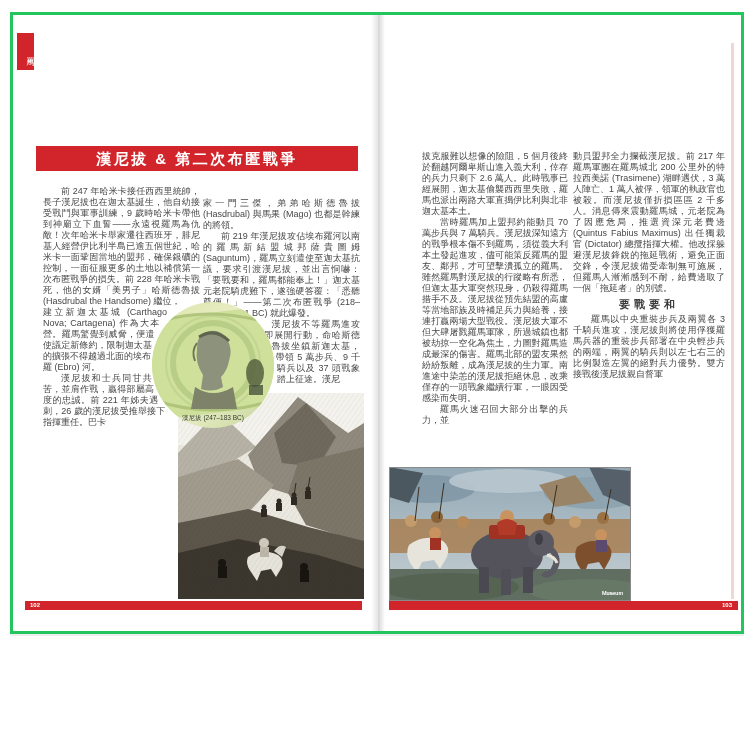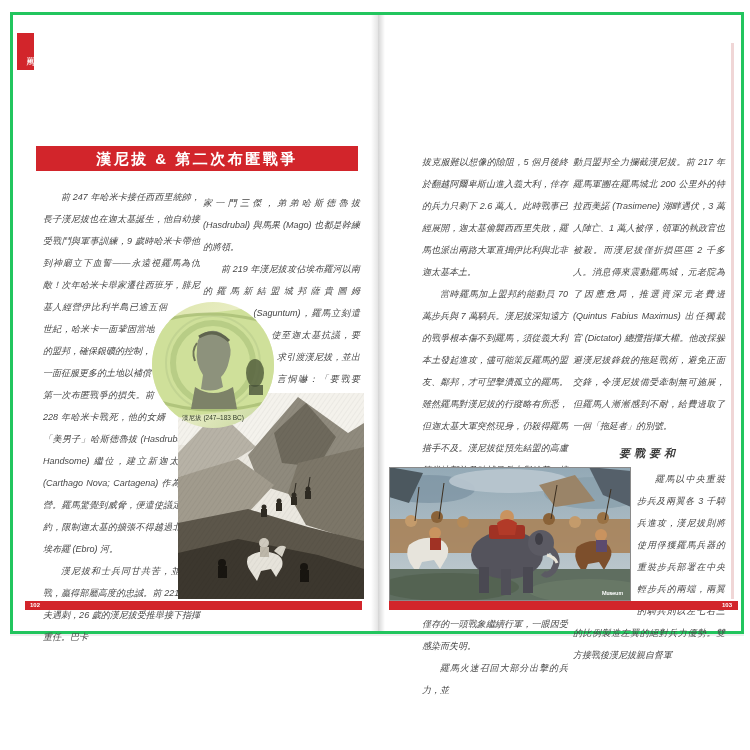--- a/index.html
+++ b/index.html
@@ -10,31 +10,31 @@
   .gutter{position:absolute;left:358px;top:0;width:14px;height:616px;
           background:linear-gradient(90deg,rgba(0,0,0,0) 0%,rgba(0,0,0,.10) 48%,rgba(0,0,0,.16) 52%,rgba(0,0,0,0) 100%);}
   .fore-edge{position:absolute;left:718px;top:28px;width:3px;height:556px;background:#f0d6d6;}
 
   .chapter-tab{position:absolute;left:4px;top:18px;width:17px;height:37px;background:#d2252b;
         color:#fff;font-size:7.5px;text-align:center;line-height:1.15;padding-top:3px;box-sizing:border-box;
         writing-mode:vertical-rl;letter-spacing:2px;}
   .title-banner{position:absolute;left:23px;top:131px;width:322px;height:25px;background:#d2252b;
         color:#fff;font-weight:bold;font-size:15px;letter-spacing:2.5px;text-align:center;line-height:25px;}
 
-  .col{position:absolute;font-size:9px;line-height:22px;color:#474747;
-       text-align:justify;text-justify:inter-character;font-style:italic;}
+  .col{position:absolute;font-size:9px;line-height:11px;color:#474747;
+       text-align:justify;text-justify:inter-character;}
   .col p{margin:0;text-indent:2em;}
   .col p.noindent{text-indent:0;}
   .fr0{float:right;width:0;}
   .fl0{float:left;width:0;}
   .fr1{float:right;clear:right;}
   .fl1{float:left;clear:left;}
 
   .col-l1{left:30px;top:171px;width:157px;}
-  .col-l2{left:190px;top:177px;width:157px;}
+  .col-l2{left:190px;top:183px;width:157px;}
   .col-r1{left:409px;top:136px;width:146px;}
   .col-r2{left:560px;top:136px;width:152px;}
   .sec-heading{margin:5px 0 4px 0;text-align:center;font-size:11px;font-weight:bold;color:#3a3a3a;letter-spacing:4px;}
 
   .banknote{position:absolute;left:138px;top:286px;width:124px;height:128px;z-index:5;}
   .banknote-caption{position:absolute;left:0;right:0;bottom:6px;text-align:center;
         font-size:6.5px;color:#2f3a26;text-shadow:0 0 2px #e6ecc8;}
 
   .engraving{position:absolute;left:165px;top:378px;width:186px;height:206px;z-index:4;}
   .painting{position:absolute;left:376px;top:452px;width:242px;height:134px;z-index:4;}

